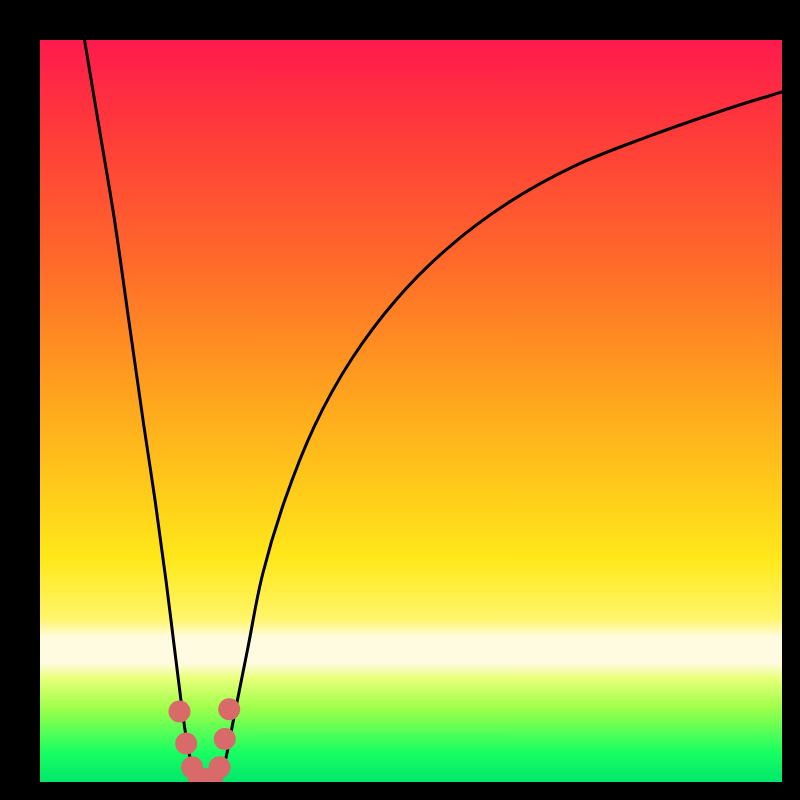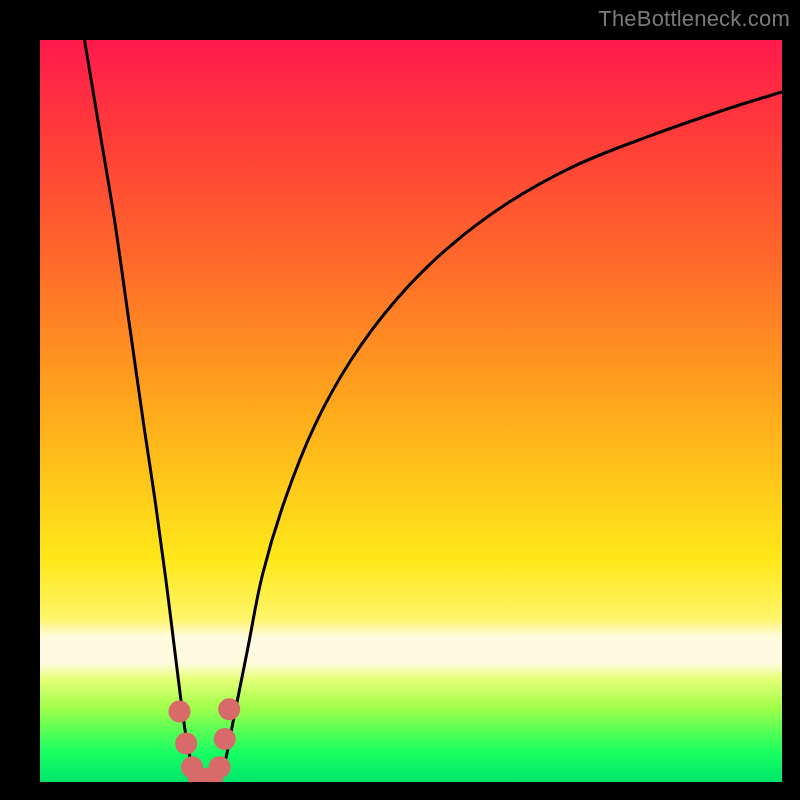--- a/index.html
+++ b/index.html
@@ -57,21 +57,20 @@
     font-family: Arial, Helvetica, sans-serif;
     font-size: 22px;
     letter-spacing: 0.2px;
     user-select: none;
   }
 </style>
 </head>
 <body>
 
 <div class="frame">
-  <div class="watermark">TheBottleneck.com</div>
 
   <div class="plot">
     <svg class="curve-svg" viewBox="0 0 742 742">
       <g id="curves">
           <path d="M 44.519999999999996 0 C 47.191199999999995 16.027199999999993, 54.0176 56.985599999999955, 59.36 89.03999999999996 C 64.7024 121.09439999999998, 68.8576 143.35440000000006, 74.2 178.08000000000004 C 79.5424 212.80560000000003, 83.6976 244.5632, 89.03999999999999 281.96 C 94.38239999999999 319.35679999999996, 99.20540000000001 353.78560000000004, 103.88000000000001 385.84000000000003 C 108.55460000000001 417.8944, 111.0032 431.99240000000003, 115.01 460.04 C 119.0168 488.0876, 122.80100000000002 516.2836, 126.14000000000001 541.66 C 129.479 567.0364, 130.8888 579.6504, 133.56 601.02 C 136.2312 622.3896, 138.70947999999999 643.0172, 140.98 660.38 C 143.25052 677.7428, 144.43771999999998 686.7952, 146.17399999999998 697.48 C 147.91027999999997 708.1648, 148.88972 713.062, 150.626 719.74 C 152.36228 726.418, 153.95015999999998 730.5732, 155.82 734.58 C 157.68984 738.5868, 160.07908 740.6644, 161.014 742" fill="none" stroke="#000000" stroke-width="3" stroke-linecap="round"></path>
           <path d="M 178.07999999999998 742 C 179.41559999999998 737.9932, 182.8288 730.4248, 185.5 719.74 C 188.1712 709.0552, 188.91320000000002 702.674, 192.92000000000002 682.64 C 196.92680000000001 662.606, 202.41760000000002 635.152, 207.76000000000002 608.44 C 213.10240000000002 581.7280000000001, 215.922 560.952, 222.6 534.24 C 229.278 507.528, 235.51080000000002 486.752, 244.86 460.04 C 254.2092 433.32800000000003, 262.5196 411.2164, 274.54 385.84000000000003 C 286.5604 360.46360000000004, 296.9484 341.76520000000005, 311.64 319.06000000000006 C 326.3316 296.35480000000007, 338.7972 279.734, 356.15999999999997 259.7 C 373.52279999999996 239.66599999999997, 388.06600000000003 225.12279999999998, 408.1 207.76 C 428.134 190.3972, 444.7548 177.9316, 467.46 163.24 C 490.16519999999997 148.54840000000002, 508.8636 138.16039999999998, 534.24 126.13999999999999 C 559.6164 114.11959999999999, 581.728 106.47700000000003, 608.4399999999999 96.46000000000004 C 635.1519999999999 86.44300000000004, 658.5992 78.50360000000002, 682.64 70.49000000000001 C 706.6808 62.47639999999999, 731.3152 55.278999999999954, 742 51.93999999999994" fill="none" stroke="#000000" stroke-width="3" stroke-linecap="round"></path>
         </g>
       <g id="dots">
           <circle cx="139.496" cy="671.51" r="11" fill="#d86a6a"></circle>
           <circle cx="146.17399999999998" cy="703.4159999999999" r="11" fill="#d86a6a"></circle>

